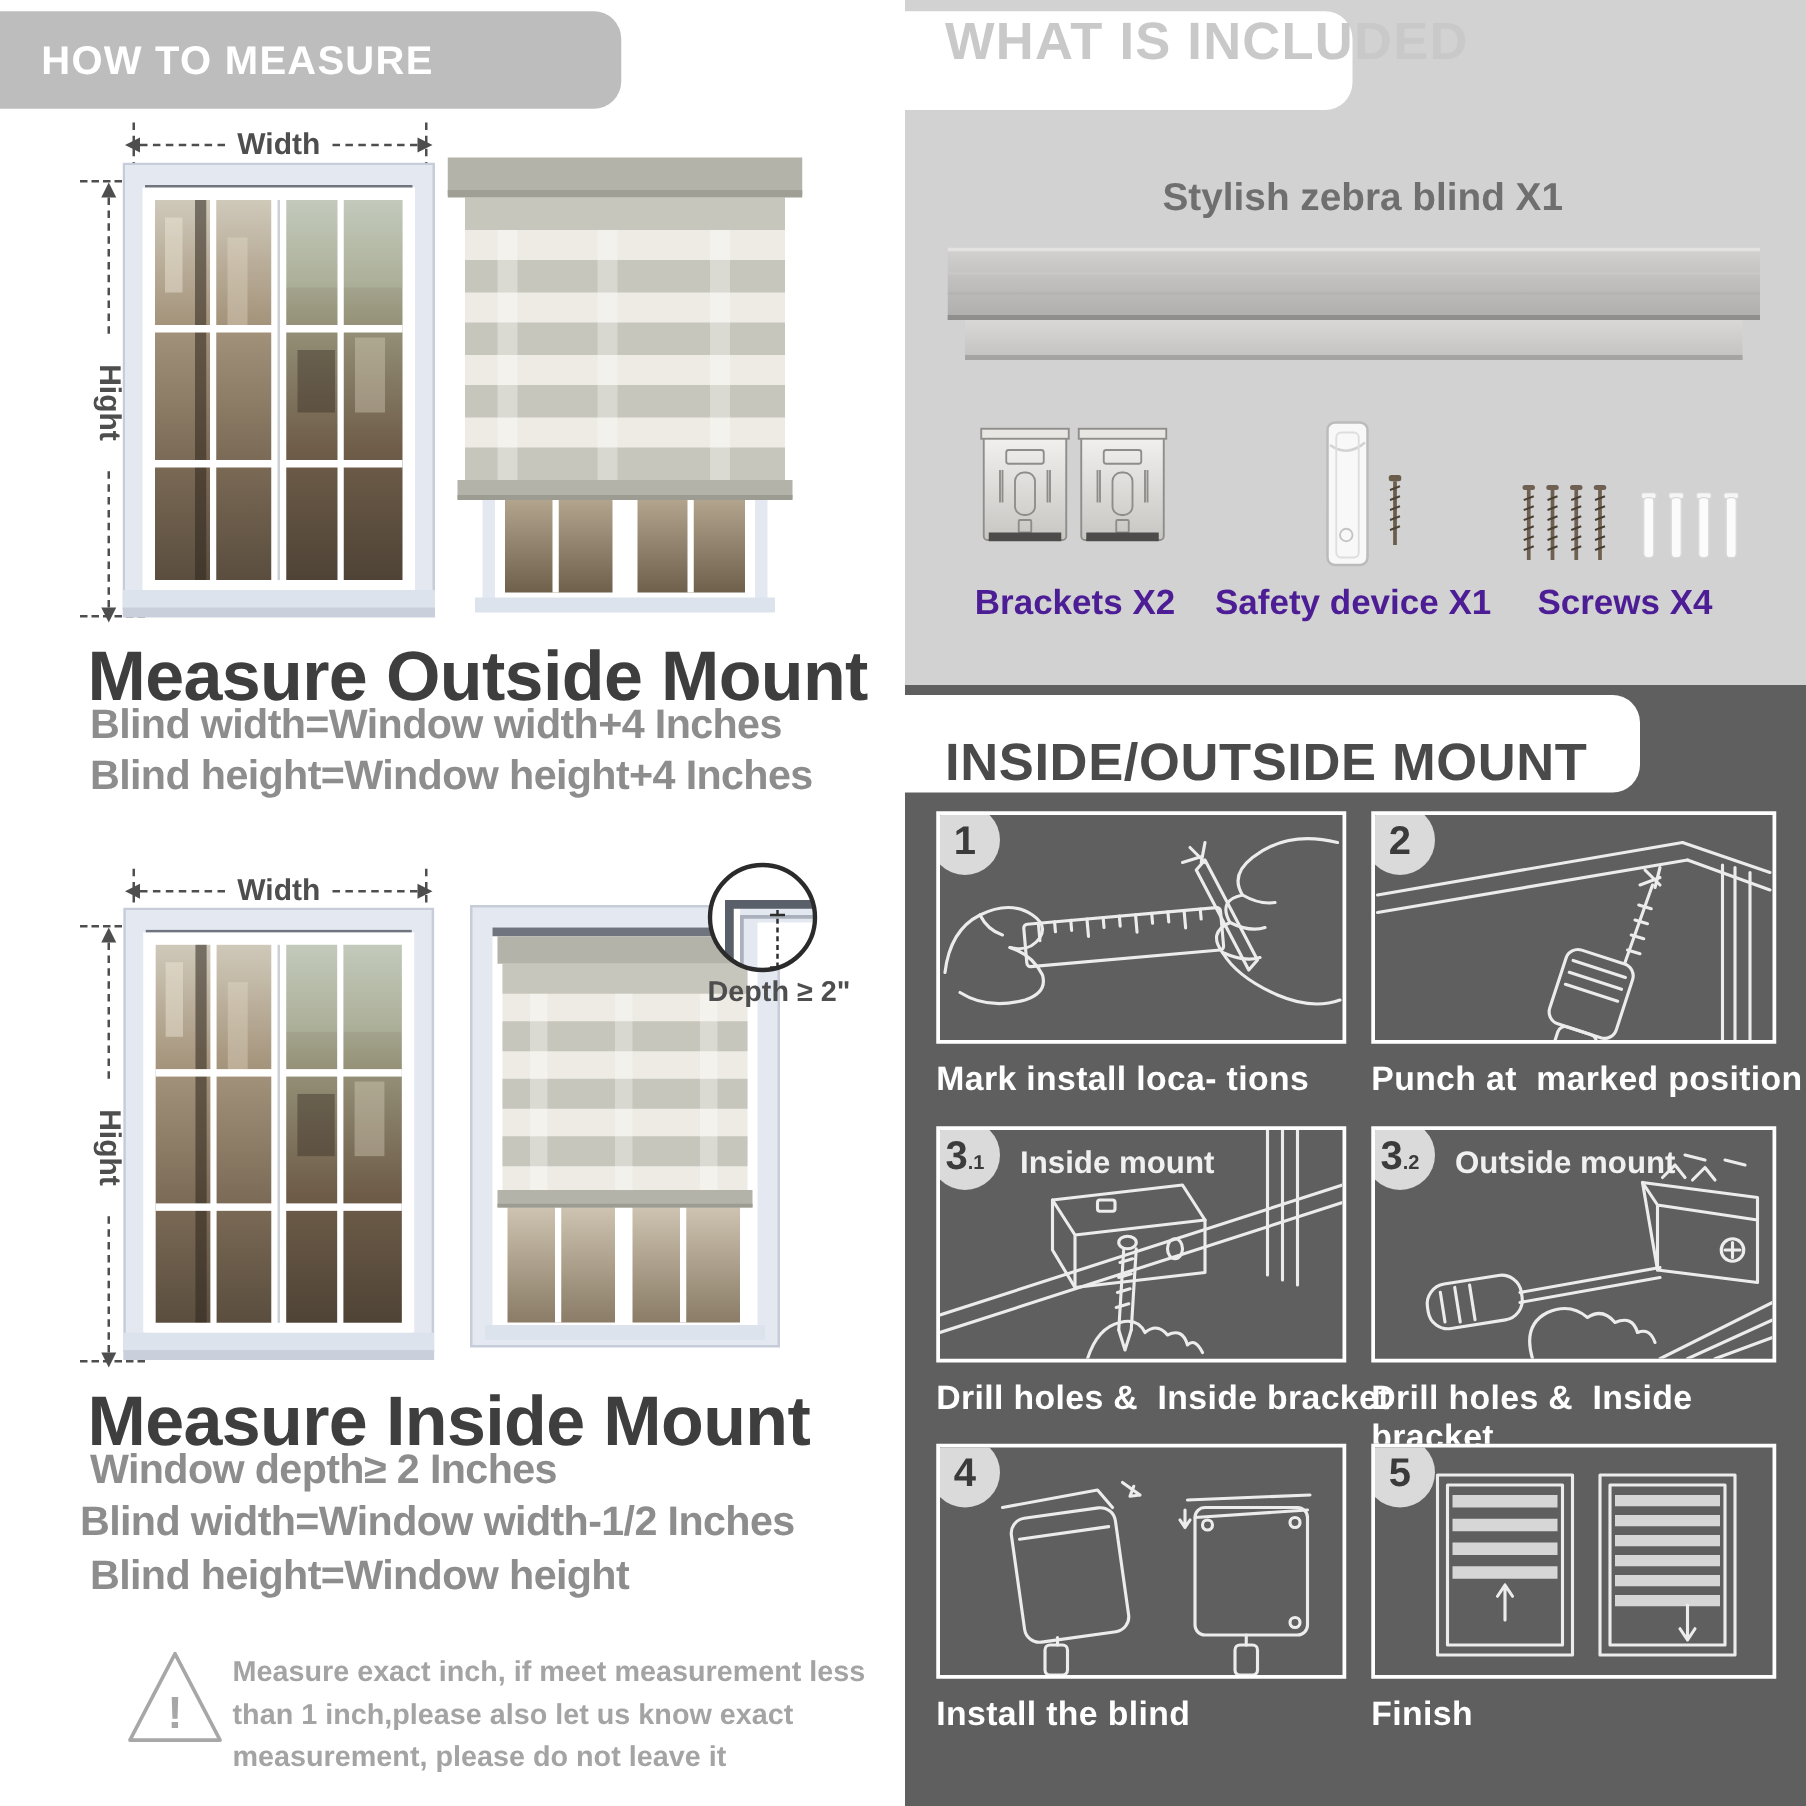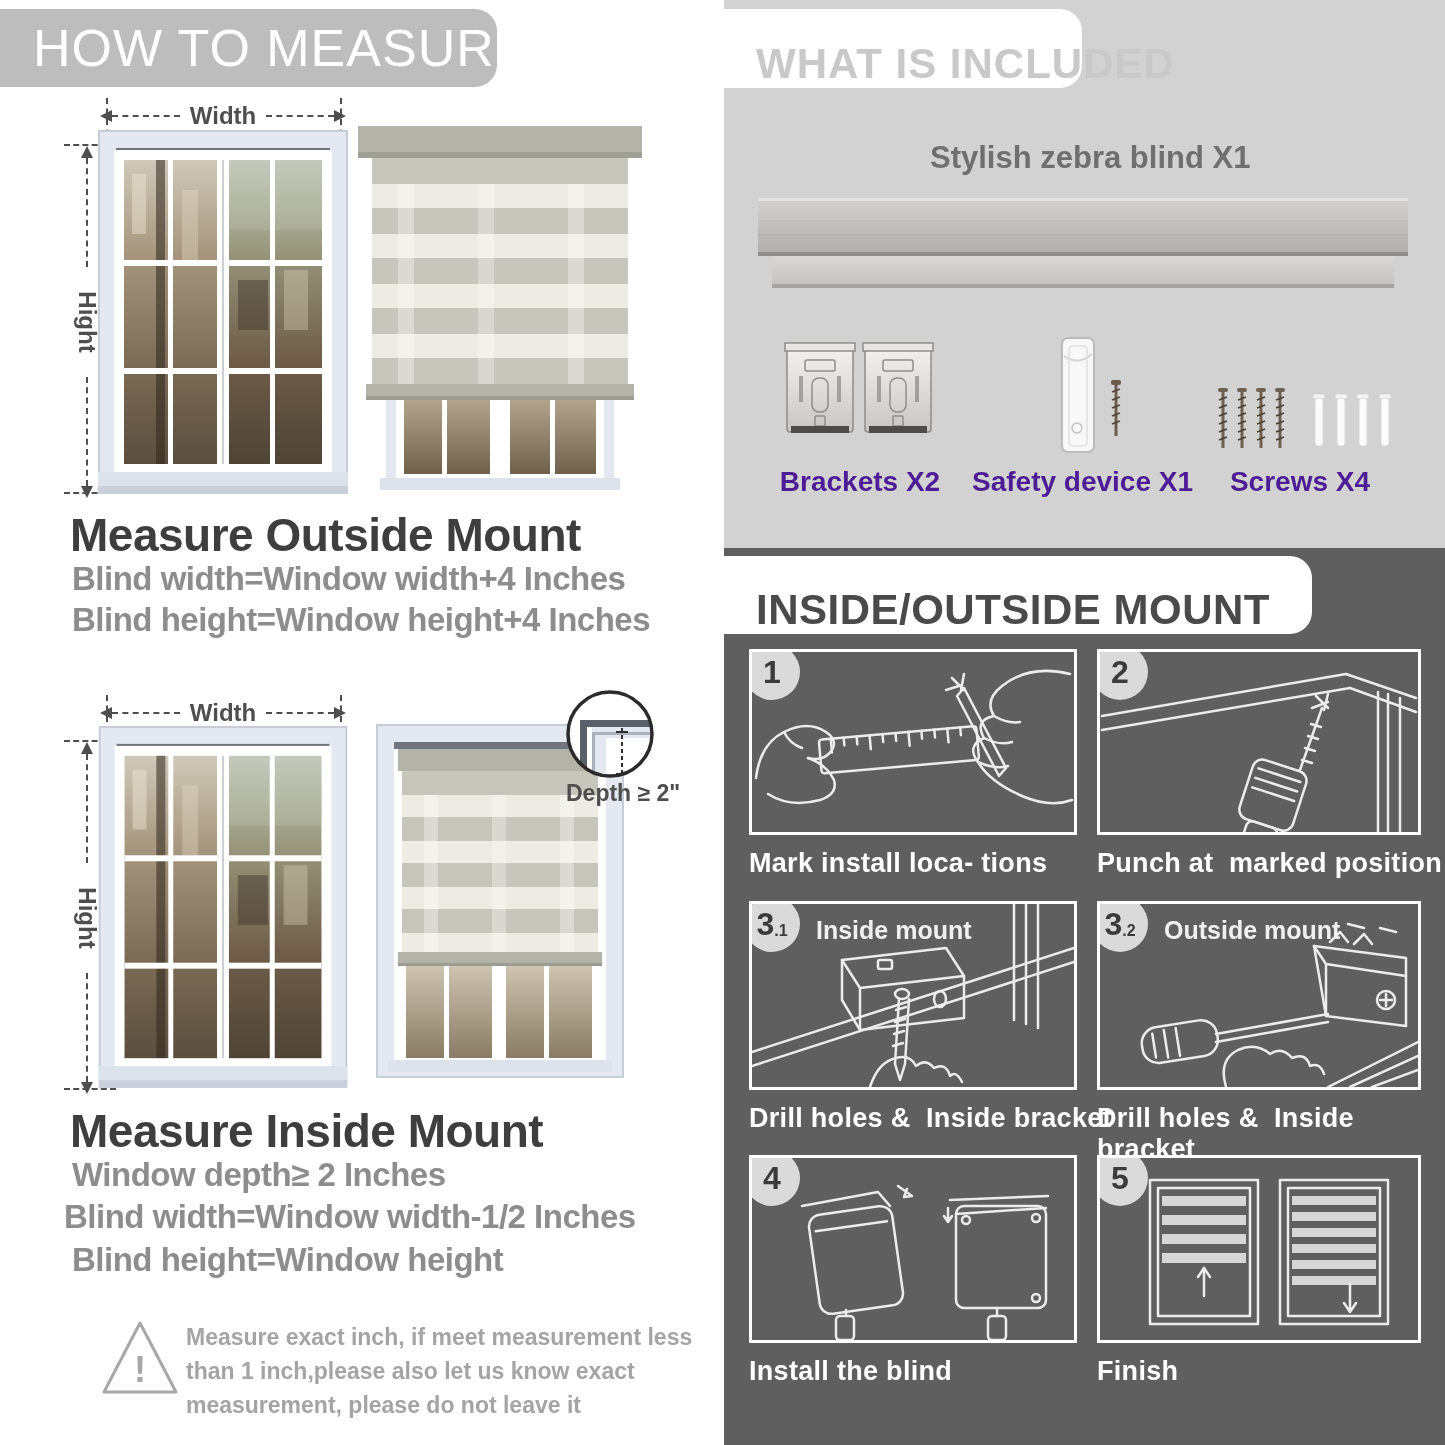--- a/index.html
+++ b/index.html
@@ -7,23 +7,23 @@
     width:1445px;height:1445px;position:relative;background:#ffffff;
     font-family:"Liberation Sans", sans-serif;overflow:hidden;
   }
   .abs{position:absolute;}
 
   
   .how-header{
     left:0;top:9px;width:497px;height:78px;background:#bdbdbd;
     border-radius:0 22px 22px 0;display:flex;align-items:center;
   }
-  .how-header span{color:#ffffff;font-size:52px;font-weight:normal;margin-left:33px;letter-spacing:1px;white-space:nowrap;}
-
-  .section-title{font-size:46px;font-weight:bold;color:#3e3e3e;white-space:nowrap;letter-spacing:-0.5px;}
+  .how-header span{color:#ffffff;font-size:32px;font-weight:bold;margin-left:33px;letter-spacing:1px;white-space:nowrap;}
+
+  .section-title{font-size:56px;font-weight:bold;color:#3e3e3e;white-space:nowrap;letter-spacing:-0.5px;}
   .body-line{font-size:33px;font-weight:bold;color:#8d8d8d;white-space:nowrap;letter-spacing:-0.5px;}
 
   .dimline-h{display:flex;align-items:center;height:20px;}
   .dim-arrow-left{width:0;height:0;border-top:6px solid transparent;border-bottom:6px solid transparent;border-right:12px solid #4e4e4e;}
   .dim-arrow-right{width:0;height:0;border-top:6px solid transparent;border-bottom:6px solid transparent;border-left:12px solid #4e4e4e;}
   .dim-dash-h{flex:1;border-top:2px dashed #4e4e4e;height:0;}
   .dim-label-h{padding:0 10px;font-size:24px;font-weight:bold;color:#4e4e4e;white-space:nowrap;}
 
   .dimline-v{display:flex;flex-direction:column;align-items:center;width:30px;}
   .dim-arrow-up{width:0;height:0;border-left:6px solid transparent;border-right:6px solid transparent;border-bottom:12px solid #4e4e4e;}
@@ -38,21 +38,21 @@
   .depth-label{font-size:23px;font-weight:bold;color:#4e4e4e;white-space:nowrap;}
 
   .warn-line{font-size:23px;font-weight:bold;color:#a4a4a4;white-space:pre-wrap;line-height:34px;}
 
   
   .panel-light{left:724px;top:0;width:721px;height:557px;background:#d2d2d2;}
   .panel-dark{left:724px;top:548px;width:721px;height:897px;background:#5f5f5f;}
 
   .included-box{
     left:700px;top:9px;width:382px;height:79px;background:#ffffff;
-    border-radius:0 22px 22px 0;display:flex;align-items:flex-end;
+    border-radius:0 22px 22px 0;display:flex;align-items:flex-start;
   }
   .included-box span{color:#c9c9c9;font-size:42px;font-weight:bold;margin-left:56px;letter-spacing:1px;white-space:nowrap;}
 
   .blind-title{left:930px;top:140px;width:320px;text-align:center;font-size:31px;font-weight:bold;color:#6f6f6f;white-space:nowrap;}
 
   .item-label{font-size:28px;font-weight:bold;color:#4c1d95;text-align:center;white-space:nowrap;}
 
   .mount-box{
     left:700px;top:556px;width:612px;height:78px;background:#ffffff;
     border-radius:0 22px 22px 0;display:flex;align-items:flex-end;

